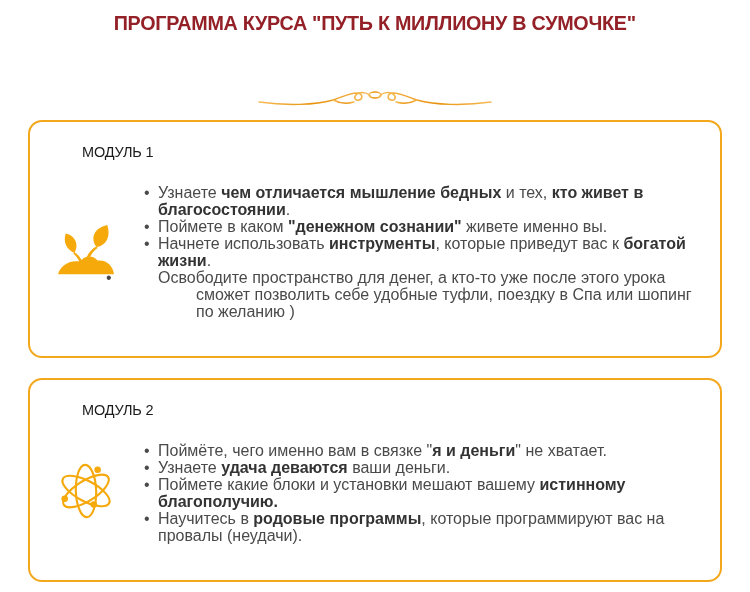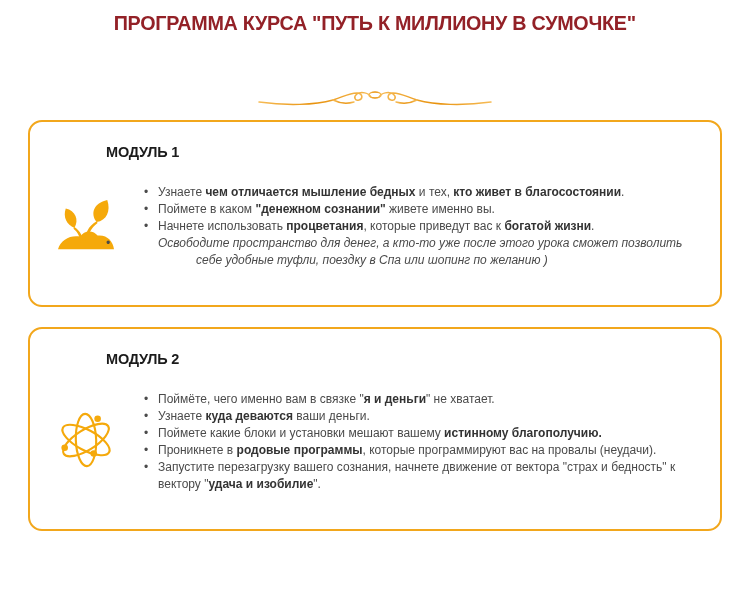--- a/index.html
+++ b/index.html
@@ -28,33 +28,33 @@
   .card{
     margin:10px 28px 0;
     border:2px solid var(--accent);
     border-radius:14px;
     padding:22px 14px 36px 0;
     box-sizing:border-box;
     background:#ffffff;
   }
   .card + .card{margin-top:20px;}
   .module-label{
-    margin-left:76px;
-    font-weight:bold;font-size:14.5px;letter-spacing:-.2px;
+    margin-left:52px;
+    font-weight:normal;font-size:14.5px;letter-spacing:-.2px;
     color:var(--label);
   }
   .module-body{display:flex;align-items:center;margin-top:24px;}
   .icon-col{flex:0 0 112px;width:112px;display:flex;justify-content:center;align-items:center;color:var(--icon-color);}
   ul.items{
     list-style:none;margin:0;padding:0 4px 0 0;flex:1;
-    font-size:12px;line-height:17px;color:var(--text);
+    font-size:16px;line-height:17px;color:var(--text);
   }
   ul.items li{position:relative;padding-left:16px;}
   ul.items li::before{content:"\2022";position:absolute;left:2px;color:#4a4a4a;}
-  ul.items li.hang{padding-left:54px;text-indent:-38px;font-style:italic;}
+  ul.items li.hang{padding-left:54px;text-indent:-38px;}
   .seg-b{font-weight:bold;color:var(--text-bold);}
 </style>
 </head>
 <body>
 
 <div class="page">
 
   <h1 class="title"><span class="title-inner">ПРОГРАММА КУРСА "ПУТЬ К МИЛЛИОНУ В СУМОЧКЕ"</span></h1>
 
   <div class="flourish">
@@ -87,21 +87,21 @@
             <path d="M31 47 C31 38 34 30 43 25 L44 27 C37 32 34 39 34 47 Z"></path>
             <path d="M43 26 C36 17 40 6 54 3 C58 15 53 24 43 26 Z"></path>
             <path d="M29 47 C29 41 26 35 20 31 L19 33 C24 37 26 42 26 47 Z"></path>
             <path d="M20 32 C12 29 8 21 11 12 C21 14 25 24 20 32 Z"></path>
           </svg>
         </span>
       </div>
       <ul class="items">
           <li><span class="seg">Узнаете </span><span class="seg seg-b">чем отличается мышление бедных</span><span class="seg"> и тех, </span><span class="seg seg-b">кто живет в благосостоянии</span><span class="seg">.</span></li>
           <li><span class="seg">Поймете в каком </span><span class="seg seg-b">"денежном сознании"</span><span class="seg"> живете именно вы.</span></li>
-          <li><span class="seg">Начнете использовать </span><span class="seg seg-b">процветания</span><span class="seg">, которые приведут вас к </span><span class="seg seg-b">богатой жизни</span><span class="seg">.</span></li>
+          <li><span class="seg">Начнете использовать </span><span class="seg seg-b">инструменты</span><span class="seg">, которые приведут вас к </span><span class="seg seg-b">богатой жизни</span><span class="seg">.</span></li>
           <li class="hang"><span class="seg">Освободите пространство для денег, а кто-то уже после этого урока сможет позволить себе удобные туфли, поездку в Спа или шопинг по желанию )</span></li>
         </ul>
     </div>
   </section>
 
   <section class="card">
     <div class="module-label">МОДУЛЬ 2</div>
     <div class="module-body">
       <div class="icon-col">
         <span>
@@ -110,21 +110,20 @@
             <ellipse cx="32" cy="32" rx="27" ry="10.5" transform="rotate(88 32 32)"></ellipse>
             <ellipse cx="32" cy="32" rx="27" ry="10.5" transform="rotate(148 32 32)"></ellipse>
             <circle cx="44" cy="10" r="3.4" fill="currentColor" stroke="none"></circle>
             <circle cx="10" cy="40" r="3.4" fill="currentColor" stroke="none"></circle>
             <circle cx="40" cy="46" r="3.4" fill="currentColor" stroke="none"></circle>
           </svg>
         </span>
       </div>
       <ul class="items">
           <li><span class="seg">Поймёте, чего именно вам в связке "</span><span class="seg seg-b">я и деньги</span><span class="seg">" не хватает.</span></li>
-          <li><span class="seg">Узнаете </span><span class="seg seg-b">куда деваются</span><span class="seg"> ваши деньги.</span></li>
+          <li><span class="seg">Узнаете </span><span class="seg seg-b">удача деваются</span><span class="seg"> ваши деньги.</span></li>
           <li><span class="seg">Поймете какие блоки и установки мешают вашему </span><span class="seg seg-b">истинному благополучию.</span></li>
-          <li><span class="seg">Проникнете в </span><span class="seg seg-b">родовые программы</span><span class="seg">, которые программируют вас на провалы (неудачи).</span></li>
-          <li><span class="seg">Запустите перезагрузку вашего сознания, начнете движение от вектора "страх и бедность" к вектору "</span><span class="seg seg-b">удача и изобилие</span><span class="seg">".</span></li>
+          <li><span class="seg">Научитесь в </span><span class="seg seg-b">родовые программы</span><span class="seg">, которые программируют вас на провалы (неудачи).</span></li>
         </ul>
     </div>
   </section>
 
 </div>
 
 </body></html>

